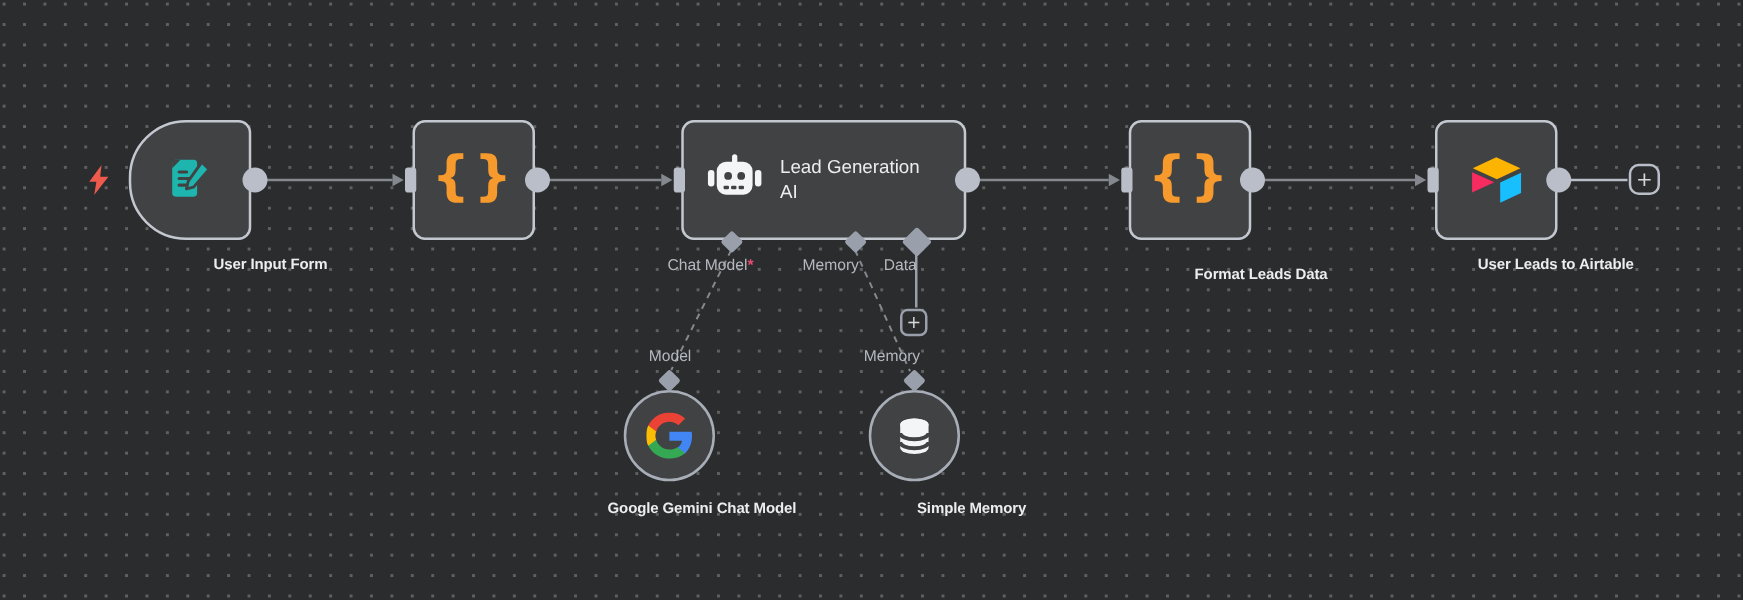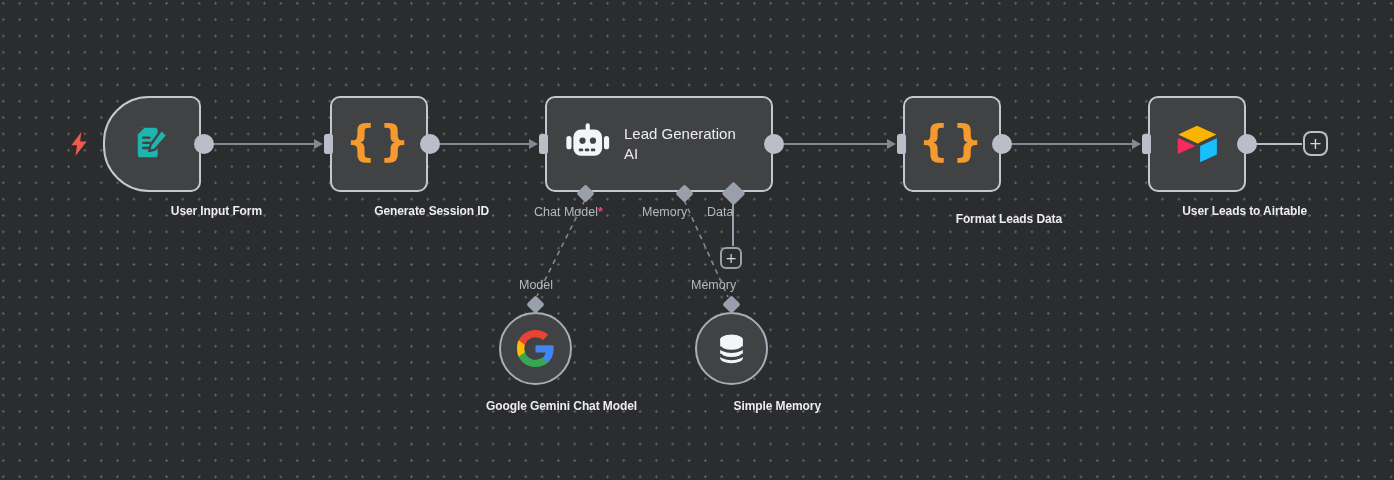--- a/index.html
+++ b/index.html
@@ -161,21 +161,20 @@
   <div class="ep-rect" style="left:1142px;top:134px"></div>
 
   <div class="diamond" style="left:578.5px;top:186.5px"></div>
   <div class="diamond" style="left:677.5px;top:186.5px"></div>
   <div class="diamond big" style="left:724.5px;top:184.5px"></div>
 
   <div class="diamond" style="left:528.5px;top:297.5px"></div>
   <div class="diamond" style="left:724.5px;top:297.5px"></div>
 
   <div class="node-label" style="left:42px;top:202px">User Input Form</div>
-  <div class="node-label" style="left:269px;top:202px">Generate Session ID</div>
   <div class="node-label" style="left:842px;top:210px">Format Leads Data</div>
   <div class="node-label" style="left:1087px;top:202px">User Leads to Airtable</div>
   <div class="node-label" style="left:457px;top:397px;width:180px">Google Gemini Chat Model</div>
   <div class="node-label" style="left:641px;top:397px;width:180px">Simple Memory</div>
 
   <div class="port-label" style="left:534px;top:205px;width:100px">
     <span>Chat Model</span><span class="req">*</span>
   </div>
   <div class="port-label" style="left:642px;top:205px;width:80px">Memory</div>
   <div class="port-label" style="left:707px;top:205px;width:60px">Data</div>

